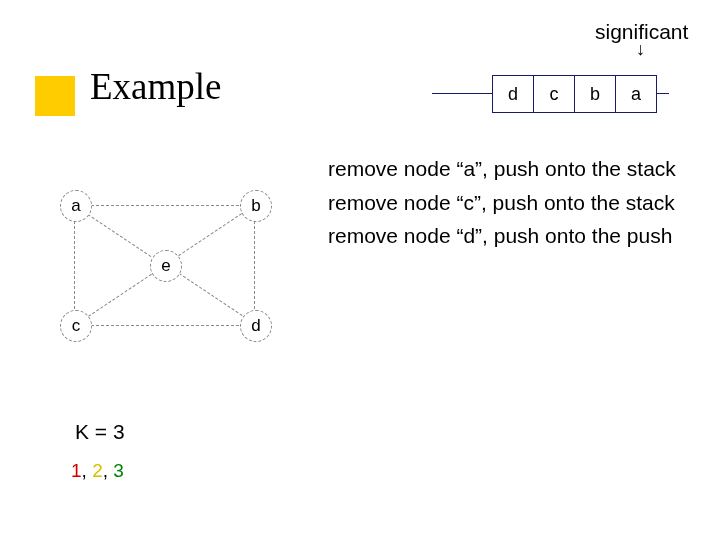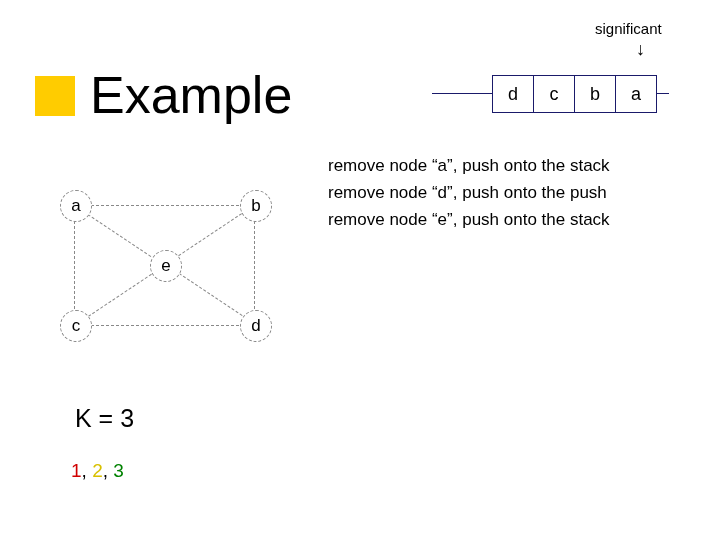--- a/index.html
+++ b/index.html
@@ -1,35 +1,35 @@
 <!DOCTYPE html>
 <html><head>
 <meta charset="utf-8">
 <style>
   html,body{margin:0;padding:0;width:720px;height:540px;background:#fff;font-family:Verdana,Geneva,sans-serif;color:#000;overflow:hidden}
   .slide{position:relative;width:720px;height:540px}
   .accent-bar{position:absolute;left:35px;top:76px;width:40px;height:40px;background:#fc0}
-  .title{position:absolute;left:90px;top:65px;font-family:Liberation Sans, sans-serif;font-size:52px}
-  .annot-sig{position:absolute;left:595px;top:20px;font-size:15px}
+  .title{position:absolute;left:90px;top:65px;font-family:Liberation Serif, serif;font-size:37px}
+  .annot-sig{position:absolute;left:595px;top:20px;font-size:21px}
   .annot-arrow{position:absolute;left:636px;top:40px;font-size:18px;line-height:1}
   
   .stack{position:absolute;left:432px;top:75px;display:flex;align-items:center}
   .stack-lead{width:60px;height:0;border-top:1px solid #1a1a6a;margin-top:-1px}
   .stack-cell{width:40px;height:36px;border-top:1px solid #1a1a6a;border-bottom:1px solid #1a1a6a;border-right:1px solid #1a1a6a;display:flex;align-items:center;justify-content:center;font-size:18px}
   .stack-cell:first-of-type{border-left:1px solid #1a1a6a}
   .stack-tail{width:12px;height:0;border-top:1px solid #1a1a6a;margin-top:-1px}
   
-  .actions{position:absolute;left:328px;top:152px;font-size:17px;line-height:1.6}
+  .actions{position:absolute;left:328px;top:152px;font-size:21px;line-height:1.6}
   .actions div{white-space:nowrap}
   
   .graph{position:absolute;left:60px;top:170px;width:220px;height:170px}
   .gnode{position:absolute;width:30px;height:30px;border:1.5px dashed #888;border-radius:50%;display:flex;align-items:center;justify-content:center;font-size:17px;background:#fff}
   .gedge{position:absolute;border-top:1.5px dashed #888;transform-origin:0 0}
   
-  .klabel{position:absolute;left:75px;top:404px;font-size:25px}
+  .klabel{position:absolute;left:75px;top:420px;font-size:21px}
   .colors{position:absolute;left:71px;top:460px;font-size:19px}
   .c1{color:#d00000}
   .c2{color:#d8c000}
   .c3{color:#008200}
 </style>
 </head>
 <body>
 <div class="slide">
 
   <div class="accent-bar"></div>
@@ -44,22 +44,22 @@
         <div class="stack-cell">d</div>
         <div class="stack-cell">c</div>
         <div class="stack-cell">b</div>
         <div class="stack-cell">a</div>
       </div>
     <div class="stack-tail"></div>
   </div>
 
   <div class="actions" id="actions">
       <div>remove node “a”, push onto the stack</div>
+      <div>remove node “c”, push onto the stack</div>
       <div>remove node “d”, push onto the push</div>
-      <div>remove node “e”, push onto the stack</div>
     </div>
 
   <div class="graph" id="graph">
       <div class="gedge" style="left: 31px; top: 35px; width: 148px; transform: rotate(0deg);"></div>
       <div class="gedge" style="left: 15px; top: 51px; width: 88px; transform: rotate(90deg);"></div>
       <div class="gedge" style="left: 28.3128px; top: 43.8752px; width: 76.1665px; transform: rotate(33.6901deg);"></div>
       <div class="gedge" style="left: 195px; top: 51px; width: 88px; transform: rotate(90deg);"></div>
       <div class="gedge" style="left: 181.687px; top: 43.8752px; width: 76.1665px; transform: rotate(146.31deg);"></div>
       <div class="gedge" style="left: 31px; top: 155px; width: 148px; transform: rotate(0deg);"></div>
       <div class="gedge" style="left: 28.3128px; top: 146.125px; width: 76.1665px; transform: rotate(-33.6901deg);"></div>

